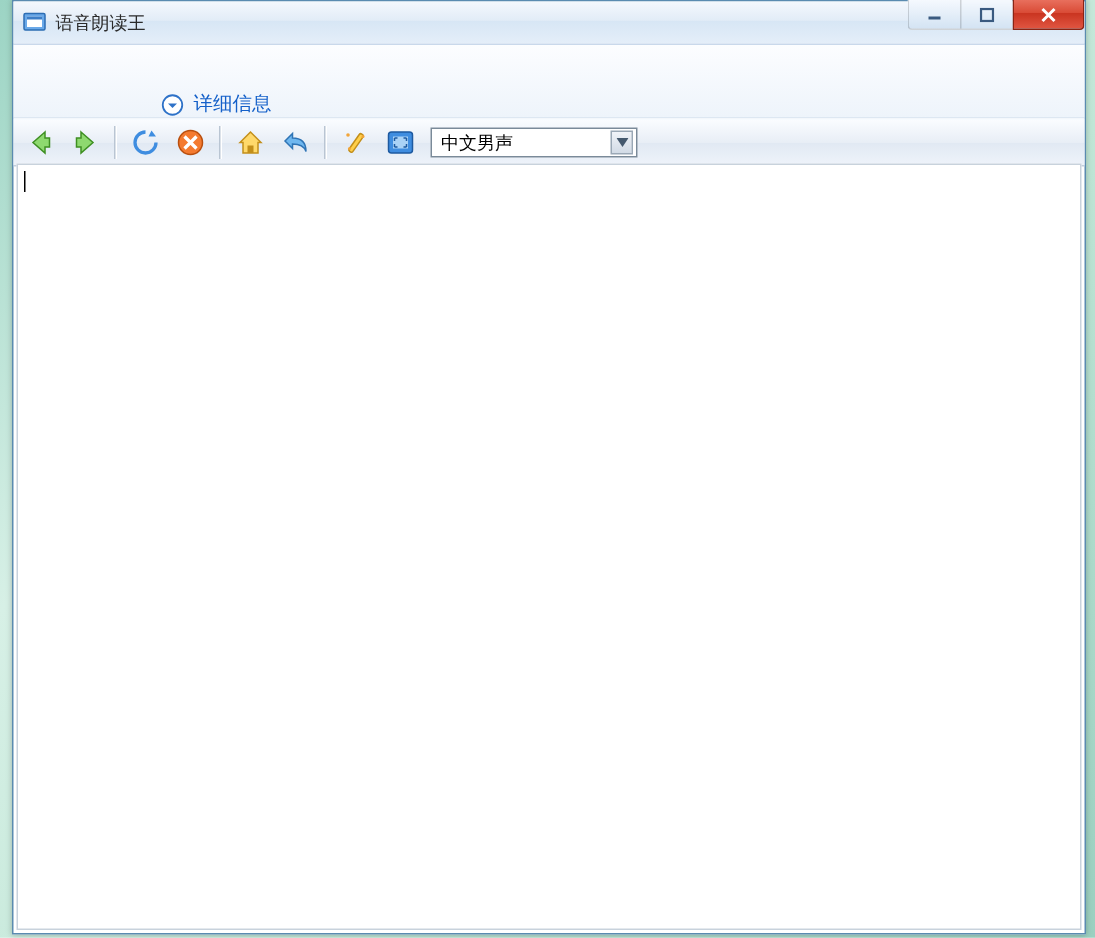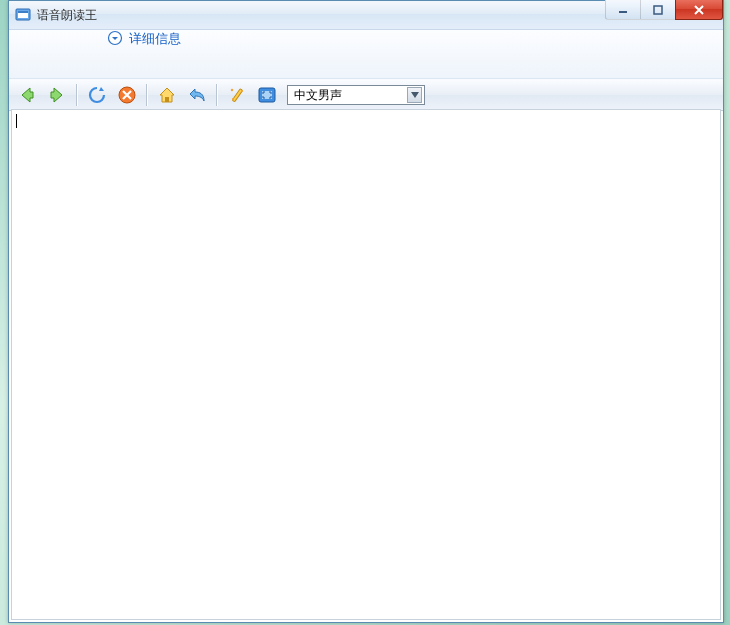--- a/index.html
+++ b/index.html
@@ -75,21 +75,21 @@
     border-top: none;
     border-bottom-right-radius: 3px;
   }
 
   
   .details-bar {
     height: 48px;
     background: linear-gradient(to bottom, #fcfdff 0%, #eef4fb 100%);
     border-bottom: 1px solid #dde7f2;
     display: flex;
-    align-items: flex-start;
+    align-items: flex-end;
     padding-left: 98px;
   }
   .disclosure {
     width: 16px;
     height: 16px;
     margin-right: 6px;
   }
   .details-link {
     color: #1460c9;
     font-size: 13px;

